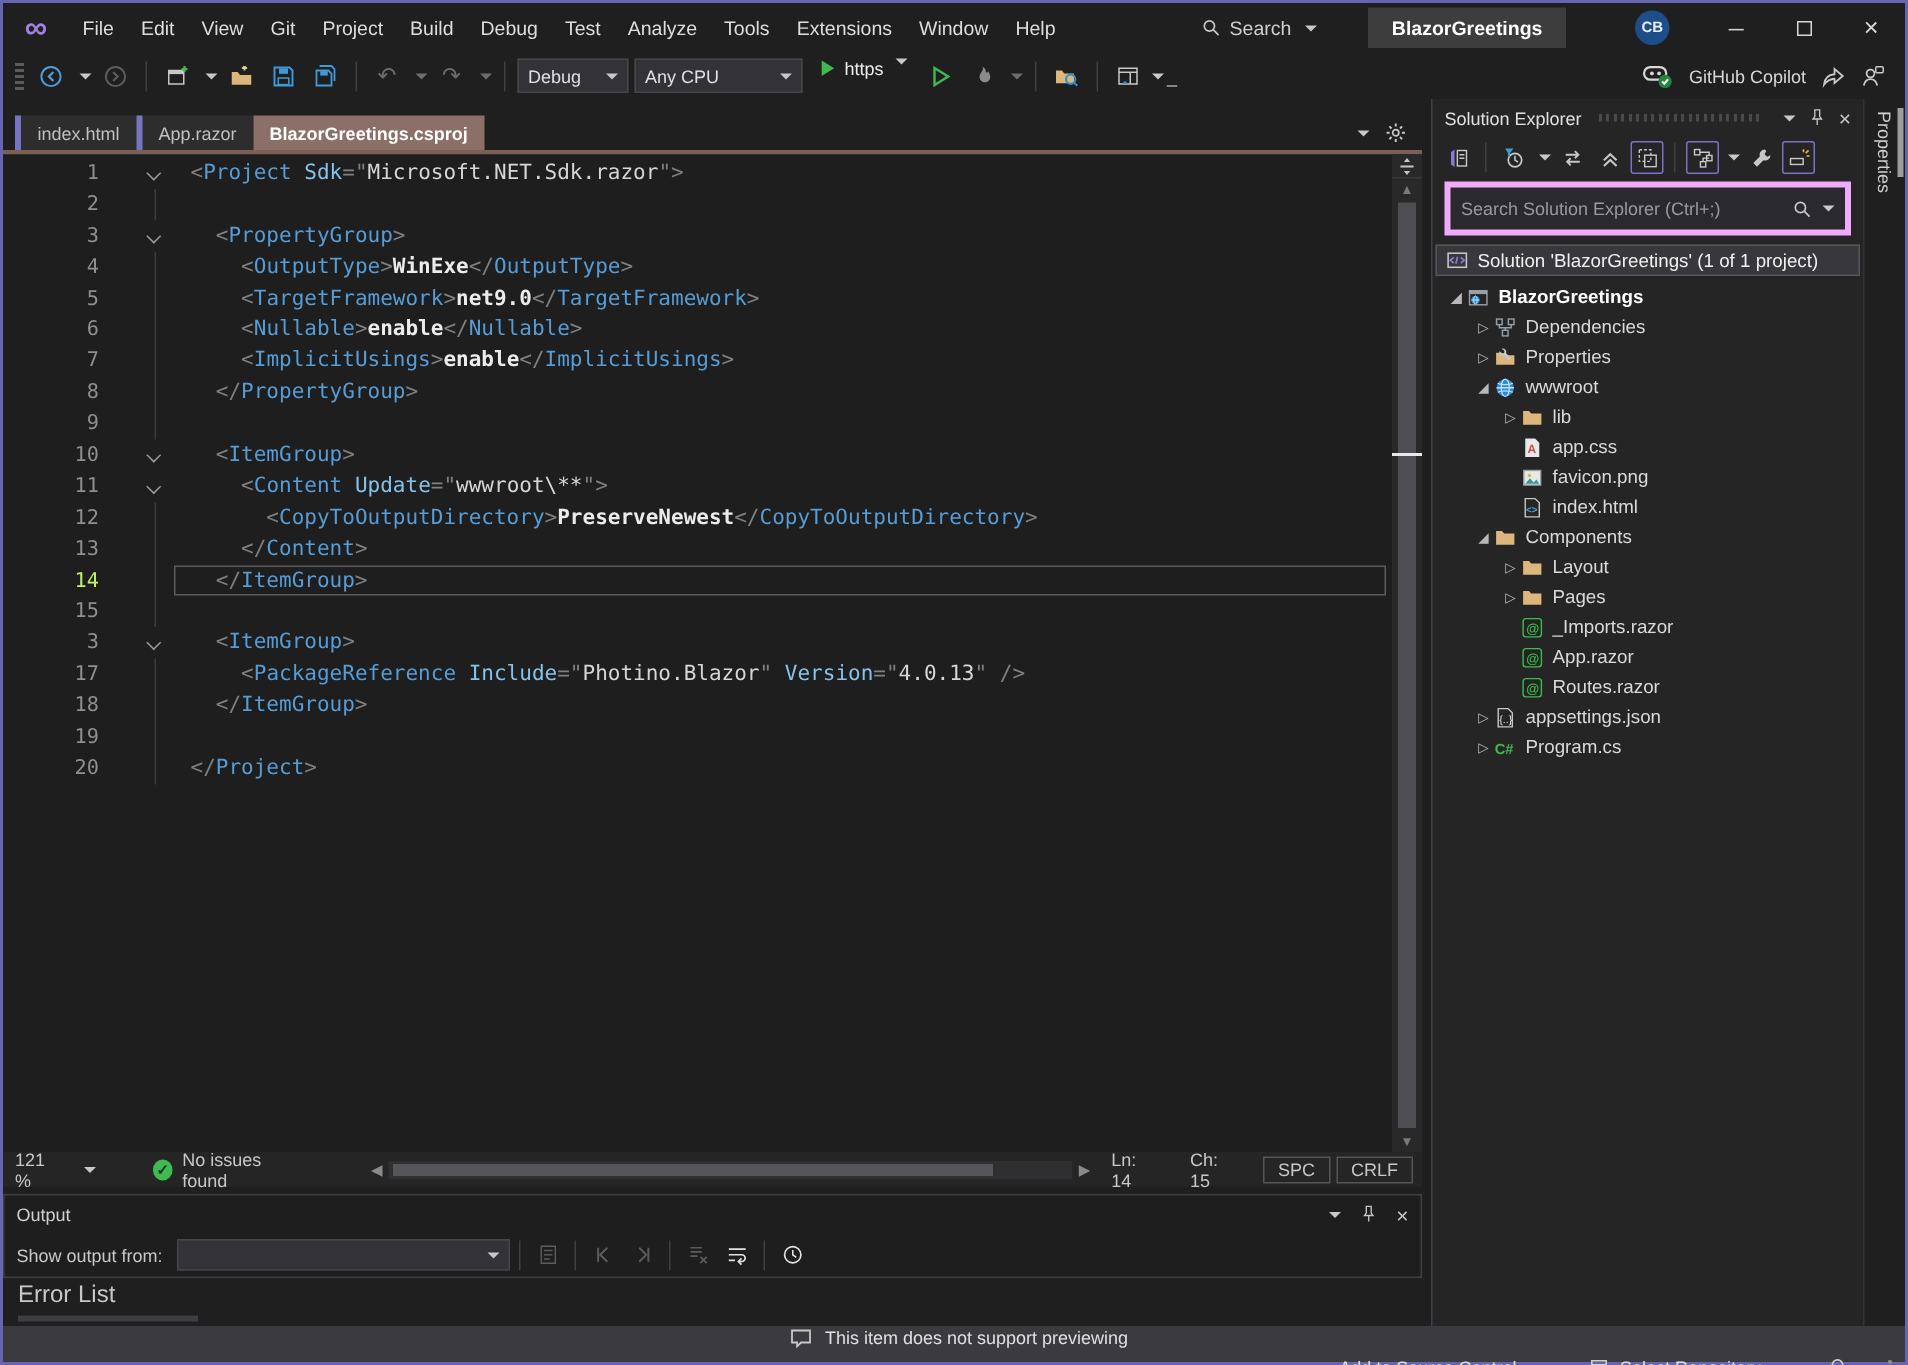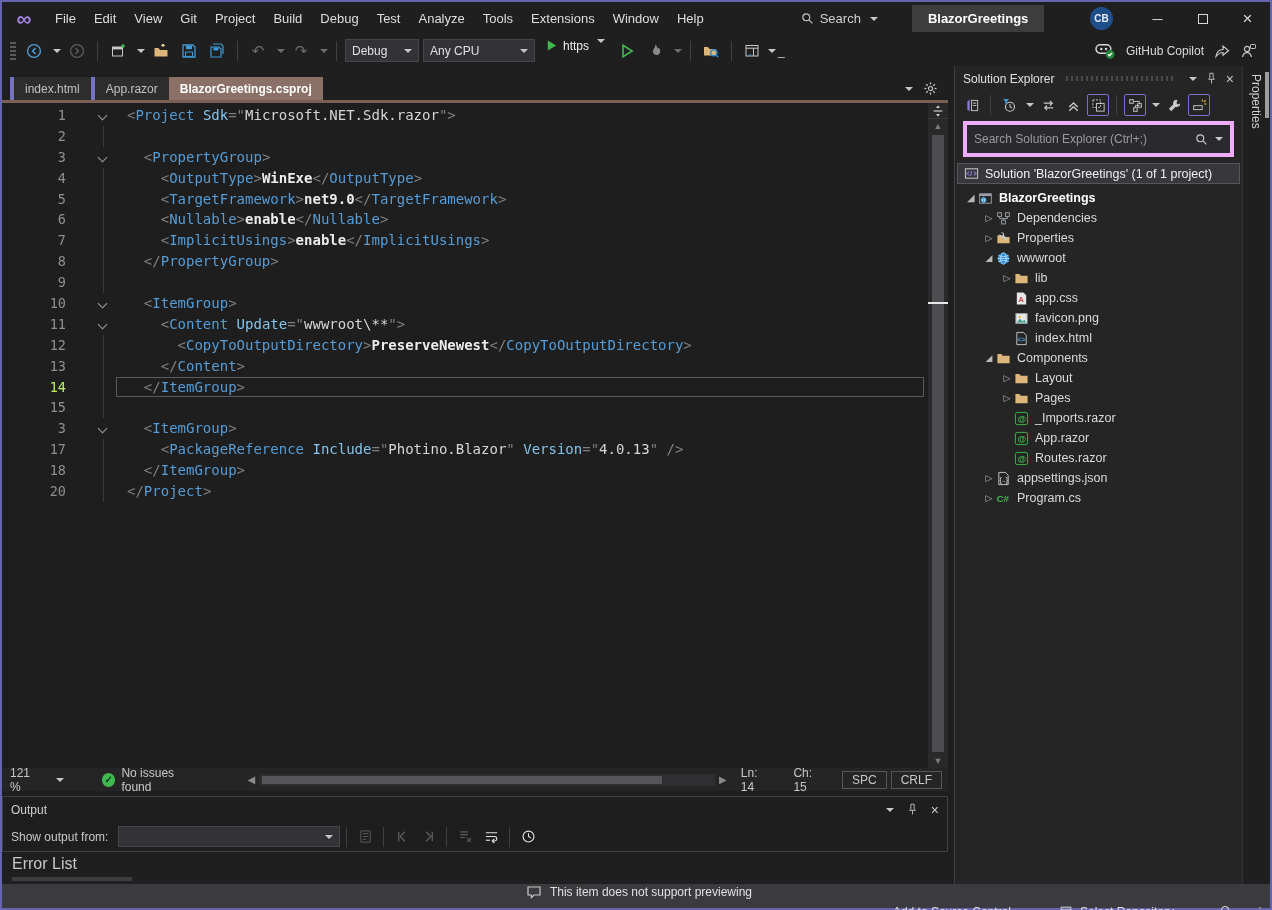--- a/index.html
+++ b/index.html
@@ -369,20 +369,21 @@
             <div class="code-line"><span class="ln">9</span><span class="fold-col"><span class="guide"></span></span><span class="code-text"></span></div>
             <div class="code-line"><span class="ln">10</span><span class="fold-col"><span class="fold-chev"></span></span><span class="code-text"><span class="code-text">  </span><span class="tok-d">&lt;</span><span class="tok-e">ItemGroup</span><span class="tok-d">&gt;</span></span></div>
             <div class="code-line"><span class="ln">11</span><span class="fold-col"><span class="fold-chev"></span></span><span class="code-text"><span class="code-text">    </span><span class="tok-d">&lt;</span><span class="tok-e">Content</span><span class="code-text"> </span><span class="tok-a">Update</span><span class="tok-d">="</span><span class="tok-v">wwwroot\**</span><span class="tok-d">"&gt;</span></span></div>
             <div class="code-line"><span class="ln">12</span><span class="fold-col"><span class="guide"></span></span><span class="code-text"><span class="code-text">      </span><span class="tok-d">&lt;</span><span class="tok-e">CopyToOutputDirectory</span><span class="tok-d">&gt;</span><span class="tok-t">PreserveNewest</span><span class="tok-d">&lt;/</span><span class="tok-e">CopyToOutputDirectory</span><span class="tok-d">&gt;</span></span></div>
             <div class="code-line"><span class="ln">13</span><span class="fold-col"><span class="guide"></span></span><span class="code-text"><span class="code-text">    </span><span class="tok-d">&lt;/</span><span class="tok-e">Content</span><span class="tok-d">&gt;</span></span></div>
             <div class="code-line current"><span class="ln">14</span><span class="fold-col"><span class="guide"></span></span><span class="code-text"><span class="code-text">  </span><span class="tok-d">&lt;/</span><span class="tok-e">ItemGroup</span><span class="tok-d">&gt;</span></span><span class="cur-line-box"></span></div>
             <div class="code-line"><span class="ln">15</span><span class="fold-col"><span class="guide"></span></span><span class="code-text"></span></div>
             <div class="code-line"><span class="ln">3</span><span class="fold-col"><span class="fold-chev"></span></span><span class="code-text"><span class="code-text">  </span><span class="tok-d">&lt;</span><span class="tok-e">ItemGroup</span><span class="tok-d">&gt;</span></span></div>
             <div class="code-line"><span class="ln">17</span><span class="fold-col"><span class="guide"></span></span><span class="code-text"><span class="code-text">    </span><span class="tok-d">&lt;</span><span class="tok-e">PackageReference</span><span class="code-text"> </span><span class="tok-a">Include</span><span class="tok-d">="</span><span class="tok-v">Photino.Blazor</span><span class="tok-d">" </span><span class="tok-a">Version</span><span class="tok-d">="</span><span class="tok-v">4.0.13</span><span class="tok-d">" /&gt;</span></span></div>
             <div class="code-line"><span class="ln">18</span><span class="fold-col"><span class="guide"></span></span><span class="code-text"><span class="code-text">  </span><span class="tok-d">&lt;/</span><span class="tok-e">ItemGroup</span><span class="tok-d">&gt;</span></span></div>
+            <div class="code-line"><span class="ln">19</span><span class="fold-col"><span class="guide"></span></span><span class="code-text"></span></div>
             <div class="code-line"><span class="ln">20</span><span class="fold-col"><span class="guide"></span></span><span class="code-text"><span class="tok-d">&lt;/</span><span class="tok-e">Project</span><span class="tok-d">&gt;</span></span></div>
           </div>
         <div class="vscrollbar">
           <div class="split-handle">
             <svg width="14" height="14" viewBox="0 0 16 16">
                 <path d="M8 1.5l2.4 3H5.6z" fill="#c8c8c8"></path>
                 <line x1="3" y1="8" x2="13" y2="8" stroke="#c8c8c8" stroke-width="1.4"></line>
                 <path d="M8 14.5l2.4-3H5.6z" fill="#c8c8c8"></path>
               </svg>
           </div>

